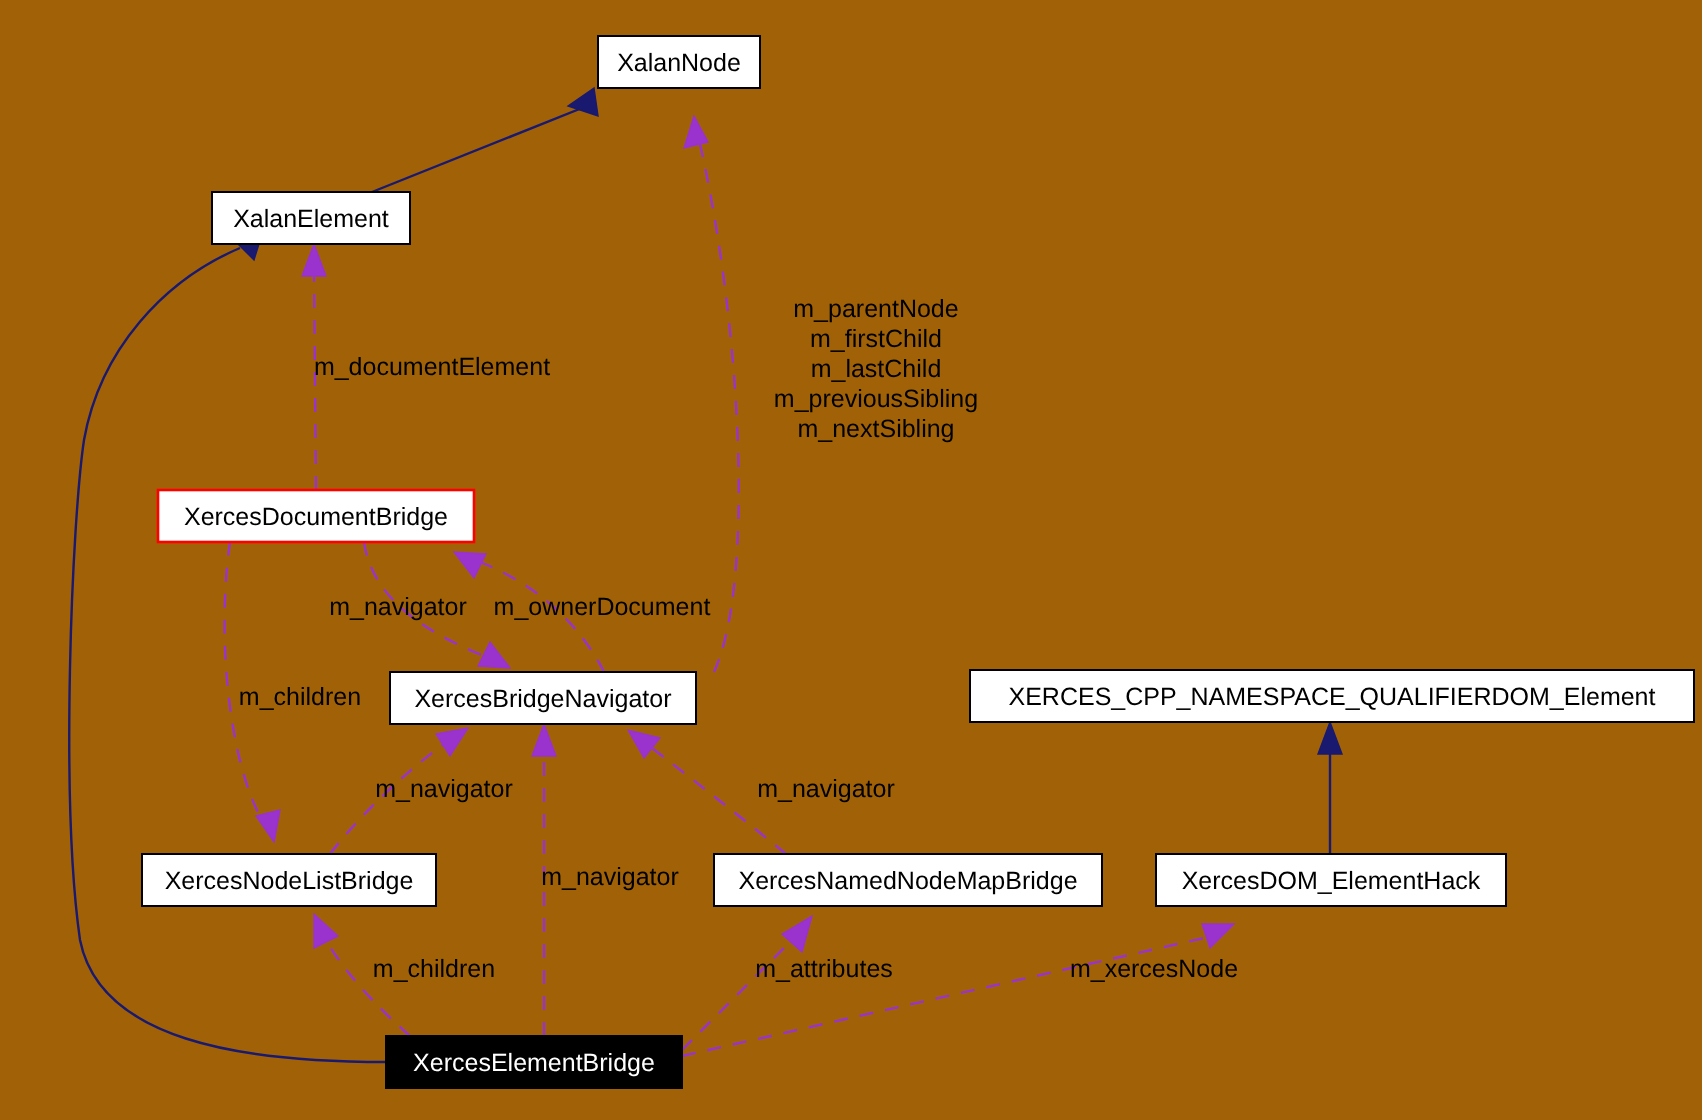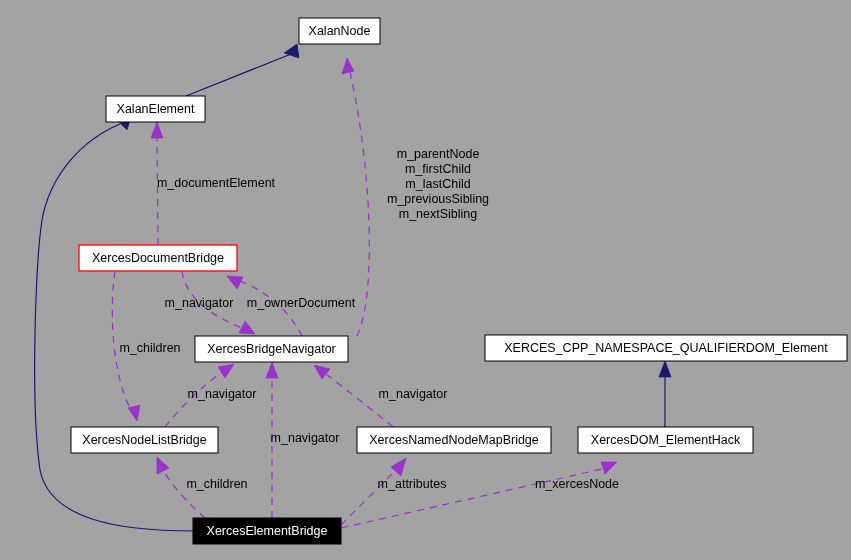--- a/index.html
+++ b/index.html
@@ -4,21 +4,21 @@
 <style>
   html, body {
     margin: 0;
     padding: 0;
     background: #ffffff;
   }
   #diagram-root {
     position: relative;
     width: 851px;
     height: 560px;
-    background: #a3a3a3;
+    background: #a16207;
     font-family: "Liberation Sans", sans-serif;
     overflow: hidden;
   }
   svg#graph {
     position: absolute;
     top: 0;
     left: 0;
     width: 851px;
     height: 560px;
   }

